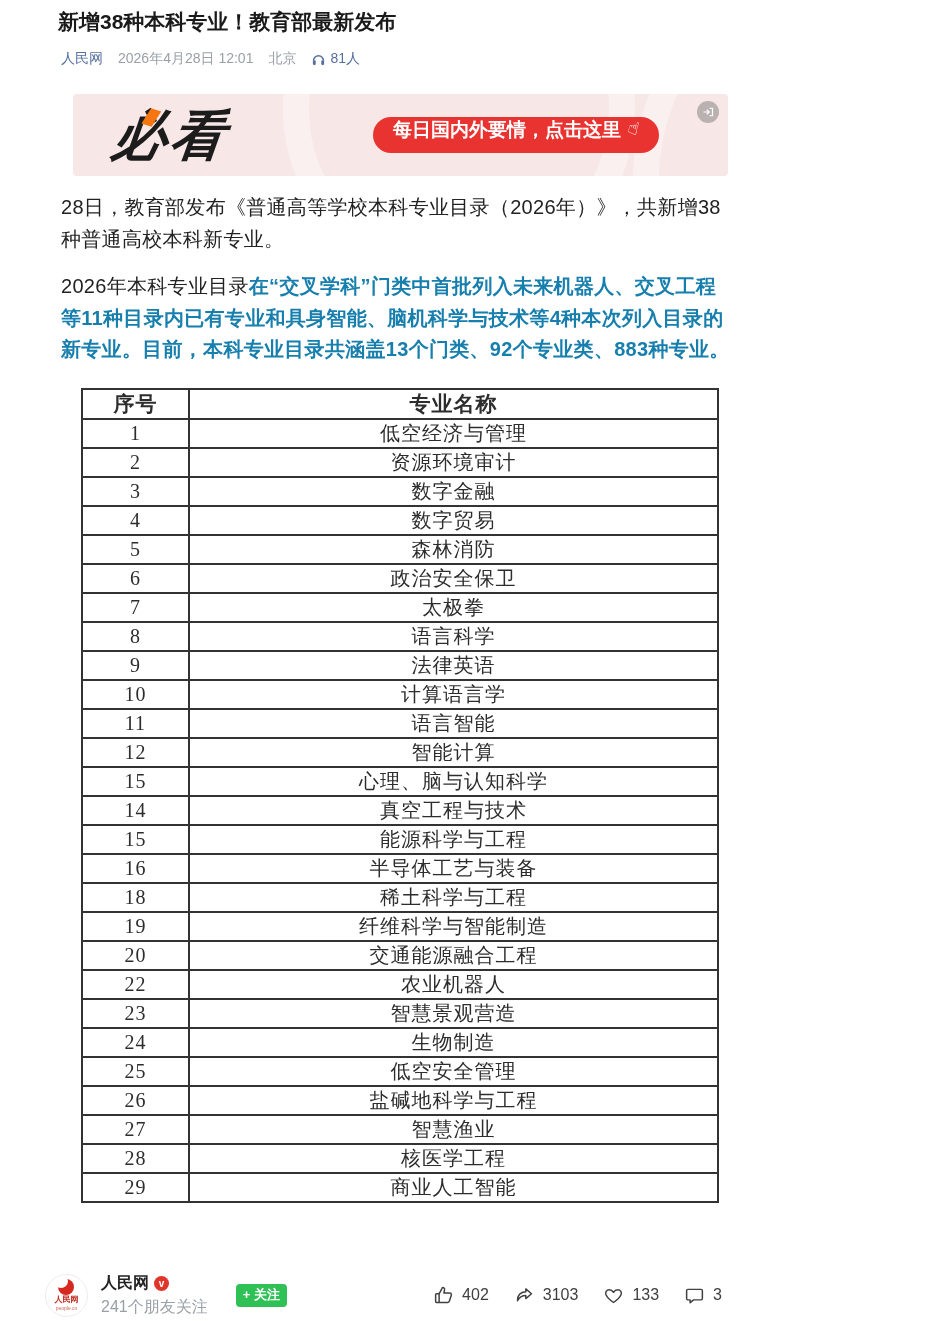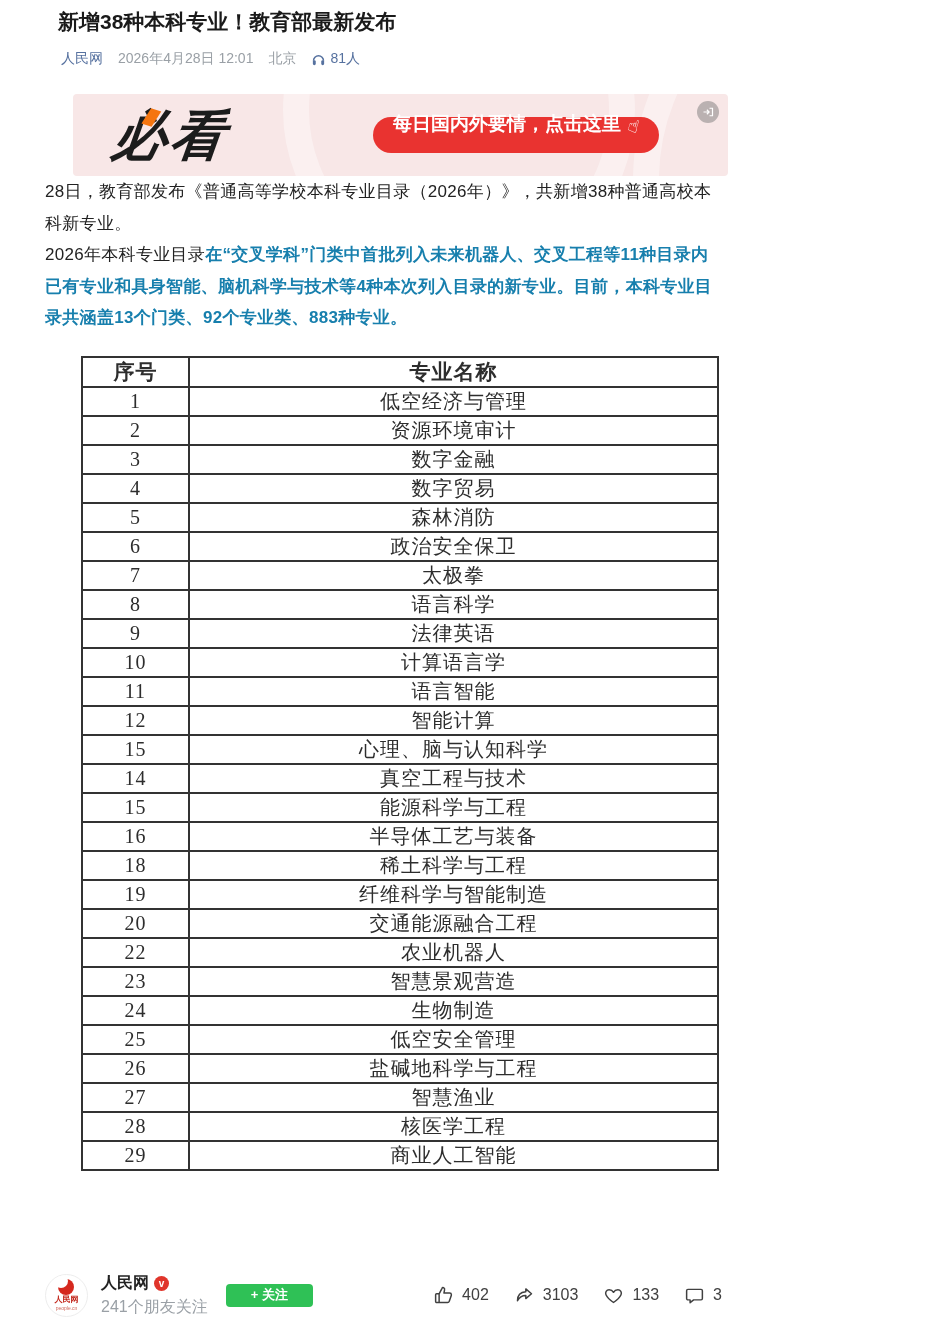--- a/index.html
+++ b/index.html
@@ -39,34 +39,34 @@
     font-size:54px;font-weight:900;font-style:italic;letter-spacing:4px;
     color:#1c1c1c;transform:skewX(-6deg);line-height:1;z-index:2;
   }
   .headline .accent{
     position:absolute;left:31px;top:1px;width:11px;height:17px;
     background:#f5750f;transform:rotate(18deg) skewX(-10deg);z-index:3;
   }
   .cta{
     position:absolute;left:300px;top:23px;height:36px;z-index:2;
     background:#e93330;border:none;border-radius:18px;
-    display:flex;align-items:flex-end;gap:7px;padding:16px 20px;
+    display:flex;align-items:flex-start;gap:7px;padding:0 20px;
     color:#fff;font-size:19px;font-weight:700;cursor:pointer;
     font-family:"Liberation Sans","DejaVu Sans",sans-serif;
   }
   .cta .finger{font-size:18px;font-weight:400;transform:rotate(18deg);}
   .ext-btn{
     position:absolute;top:7px;right:9px;width:22px;height:22px;z-index:4;
     background:rgba(110,110,110,.45);border-radius:50%;
     display:flex;align-items:center;justify-content:center;
   }
 
   
   p.para{
-    margin:0;width:672px;font-size:17px;line-height:31.5px;
+    margin:16px;width:672px;font-size:20px;line-height:31.5px;
     letter-spacing:.3px;color:#222;padding-left:29px;
   }
   .p1{margin:24px 0 0 52px;}
   .p2{margin:28px 0 0 52px;}
   .hl{color:#177fad;font-weight:700;}
 
   
   figure.tbl-fig{margin:22px 0 0 65px;width:638px;padding:0;}
   .tbl-title{
     text-align:center;font-size:29px;font-weight:800;color:#111;
@@ -113,21 +113,21 @@
   .author-block{margin-left:13px;}
   .author-row{display:flex;align-items:center;gap:5px;}
   .author-name{font-size:16px;font-weight:700;color:#222;}
   .vbadge{
     width:15px;height:15px;border-radius:50%;background:#e0352b;
     color:#fff;font-size:10px;font-weight:700;
     display:flex;align-items:center;justify-content:center;
   }
   .followers{font-size:16px;color:#9aa0a6;margin-top:3px;}
   .follow-btn{
-    margin-left:18px;height:23px;padding:0 25px;border:none;border-radius:4px;
+    margin-left:28px;height:23px;padding:0 7px;border:none;border-radius:4px;
     background:#2fc156;color:#fff;font-size:13px;font-weight:700;cursor:pointer;
     font-family:"Liberation Sans","DejaVu Sans",sans-serif;
   }
   .reactions{
     position:absolute;right:228px;display:flex;align-items:center;gap:25px;
   }
   .react{display:flex;align-items:center;gap:8px;color:#404040;font-size:16px;}
   .react svg{display:block;}
 </style>
 </head>

